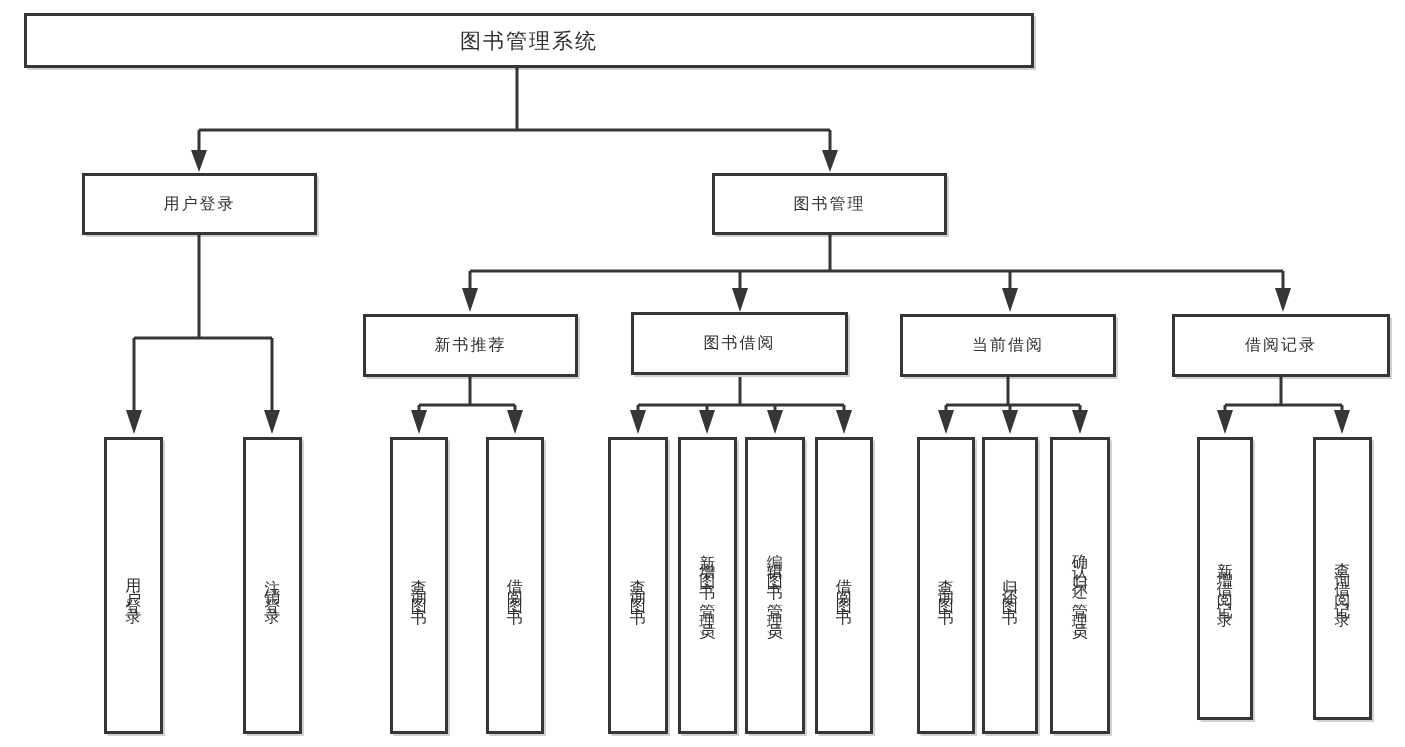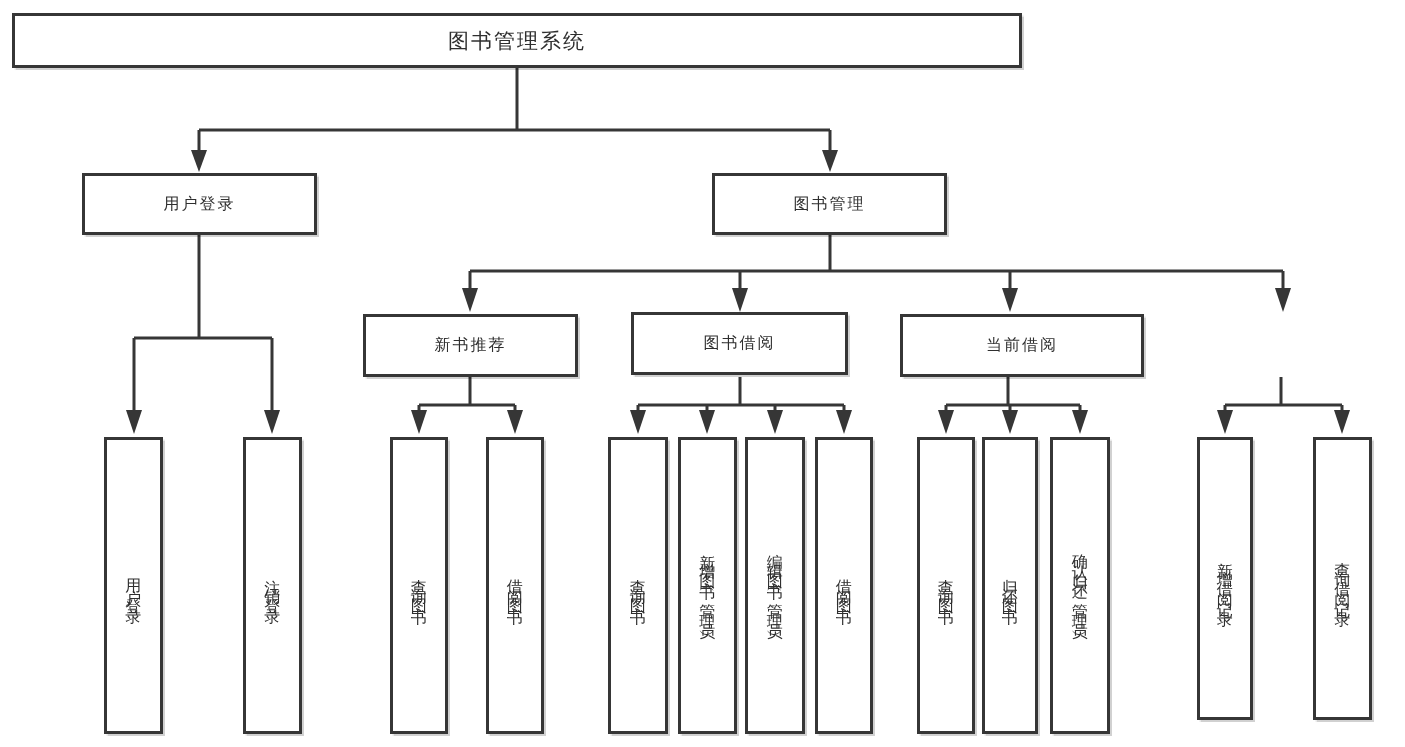--- a/index.html
+++ b/index.html
@@ -30,20 +30,21 @@
     box-shadow: 1.5px 1.5px 1px rgba(0,0,0,0.18);
     display: flex;
     align-items: center;
     justify-content: center;
     font-size: 16px;
     letter-spacing: 2px;
     white-space: nowrap;
   }
   .node.title {
     font-size: 21px;
+    margin-left: 12px;
   }
   .vnode {
     writing-mode: vertical-rl;
     text-orientation: mixed;
     letter-spacing: 10px;
     line-height: 1.1;
     white-space: normal;
   }
   #watermark {
     position: absolute;
@@ -102,21 +103,22 @@
     </g>
   </svg>
 
   <div class="node title" style="left:12px; top:13px; width:1010px; height:55px;">图书管理系统</div>
 
   <div class="node" style="left:82px; top:173px; width:235px; height:62px;">用户登录</div>
   <div class="node" style="left:712px; top:173px; width:235px; height:62px;">图书管理</div>
 
   <div class="node" style="left:363px; top:314px; width:215px; height:63px;">新书推荐</div>
   <div class="node" style="left:631px; top:312px; width:217px; height:63px;">图书借阅</div>
-  <div class="node" style="left:900px; top:314px; width:244px; height:63px;">当前借阅</div>
+  <div class="node" style="left:900px; top:314px; width:216px; height:63px;">当前借阅</div>
+  <div class="node" style="left:1172px; top:314px; width:218px; height:63px;">借阅记录</div>
 
   <div class="node vnode" style="left:104px; top:437px; width:59px; height:297px;">用户登录</div>
   <div class="node vnode" style="left:243px; top:437px; width:59px; height:297px;">注销登录</div>
 
   <div class="node vnode" style="left:390px; top:437px; width:58px; height:297px;">查询图书</div>
   <div class="node vnode" style="left:486px; top:437px; width:58px; height:297px;">借阅图书</div>
 
   <div class="node vnode" style="left:608px; top:437px; width:60px; height:297px;">查询图书</div>
   <div class="node vnode" style="left:678px; top:437px; width:59px; height:297px;">新增图书（管理员）</div>
   <div class="node vnode" style="left:745px; top:437px; width:60px; height:297px;">编辑图书（管理员）</div>

